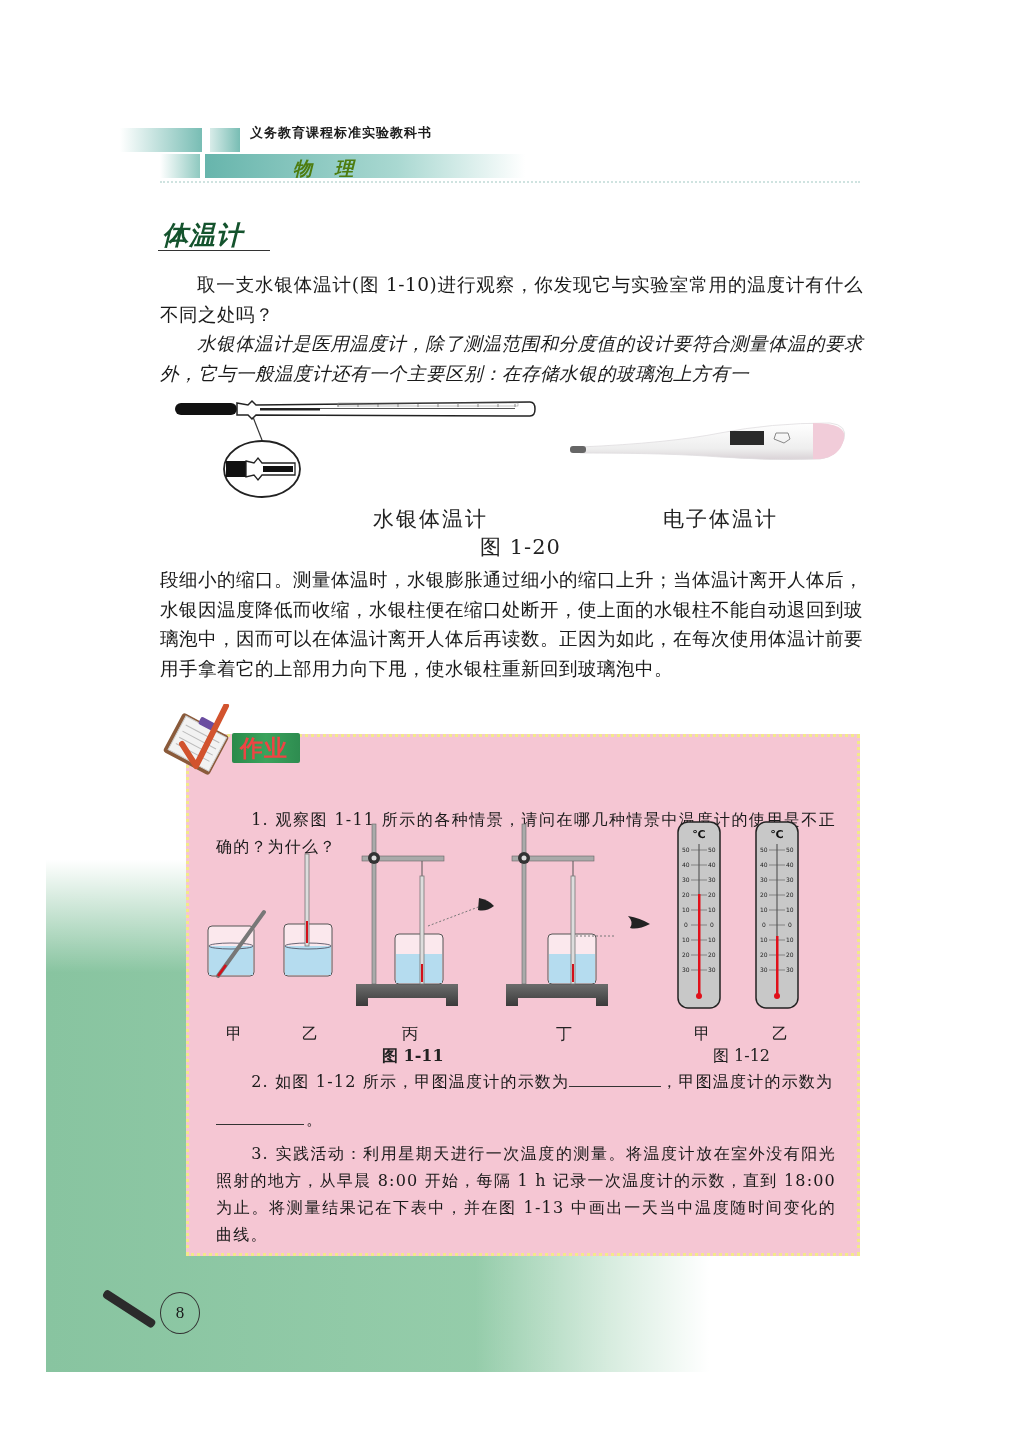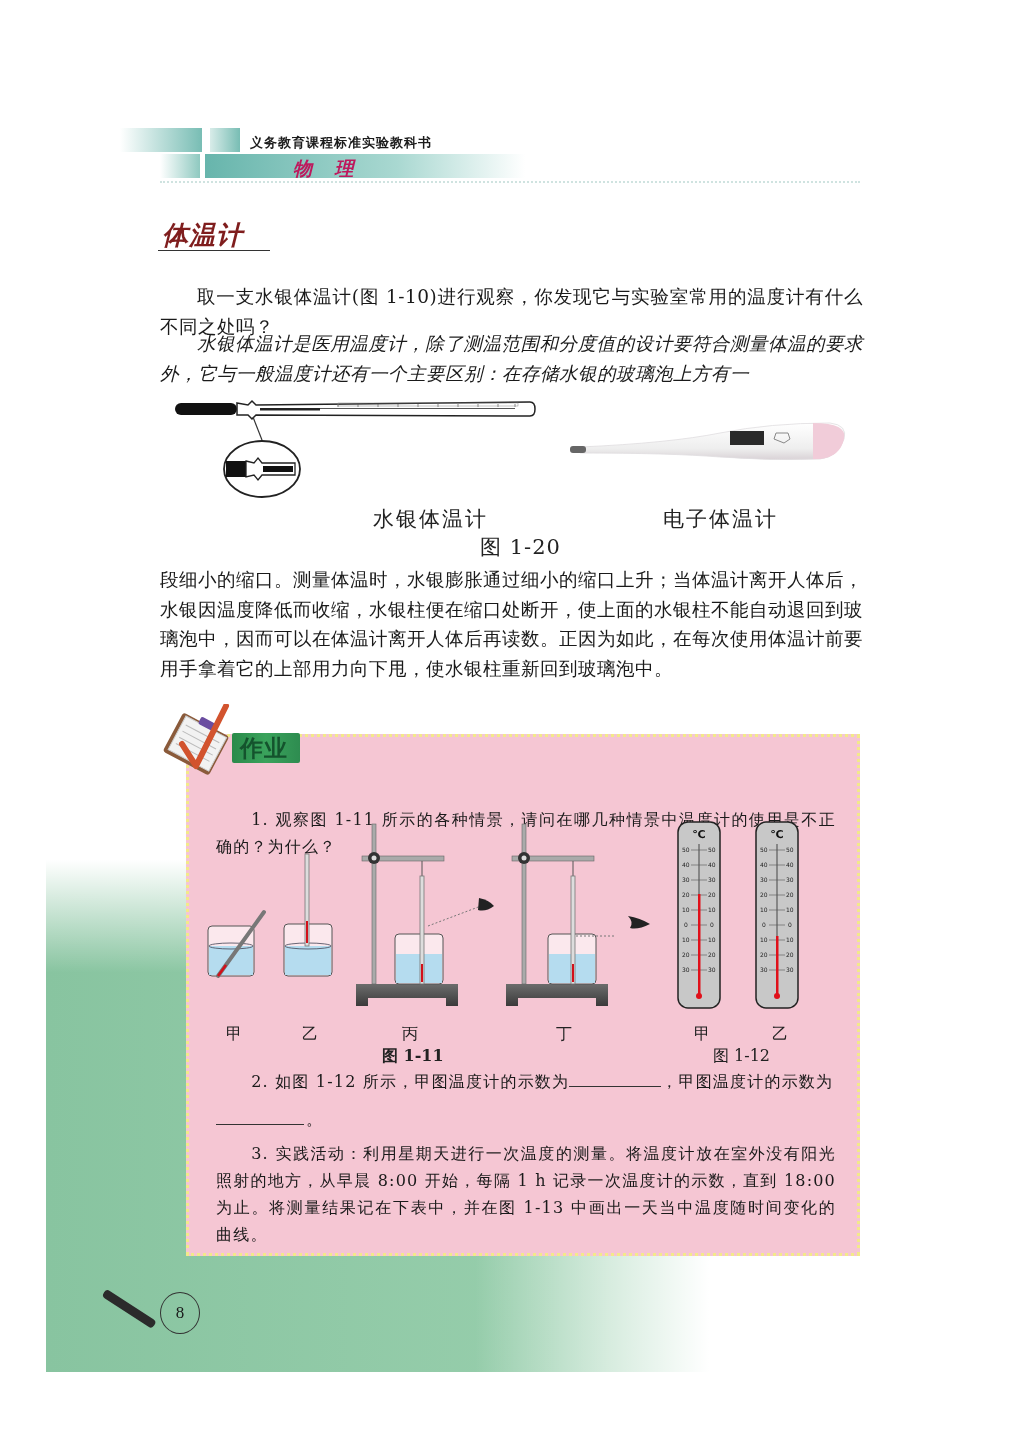--- a/index.html
+++ b/index.html
@@ -18,29 +18,29 @@
   }
   
   .hdr-block1 { position:absolute; left:120px; top:128px; width:82px; height:24px;
     background: linear-gradient(to right, #ffffff, #78bdb4); }
   .hdr-block2 { position:absolute; left:210px; top:128px; width:30px; height:24px;
     background: linear-gradient(to right, #d8ece9, #78bdb4); }
   .hdr-block3 { position:absolute; left:160px; top:154px; width:40px; height:24px;
     background: linear-gradient(to right, #ffffff, #8fc9c0); }
   .hdr-block4 { position:absolute; left:205px; top:154px; width:320px; height:24px;
     background: linear-gradient(to right, #67b5ac 0%, #a9d8d1 60%, #ffffff 100%); }
-  .hdr-series { position:absolute; left:250px; top:134px; font-family:"DejaVu Sans", sans-serif;
+  .hdr-series { position:absolute; left:250px; top:124px; font-family:"DejaVu Sans", sans-serif;
     font-weight:bold; font-size:13px; letter-spacing:1px; color:#1c1c1c; }
   .hdr-subject { position:absolute; left:293px; top:156px; font-family:"DejaVu Serif", serif;
-    font-weight:bold; font-style:italic; font-size:19px; letter-spacing:8px; color:#be185d; }
+    font-weight:bold; font-style:italic; font-size:19px; letter-spacing:8px; color:#4d7c0f; }
   .hdr-rule { position:absolute; left:160px; top:181px; width:700px; height:0;
     border-top:2px dotted #cfe3e0; }
 
   .section-title { position:absolute; left:162px; top:218px; font-size:26px; font-weight:bold;
-    font-style:italic; letter-spacing:1px; color:#7f1d1d; }
+    font-style:italic; letter-spacing:1px; color:#14532d; }
   .section-title-rule { position:absolute; left:158px; top:250px; width:112px; height:1px; background:#333; }
 
   .para { position:absolute; left:160px; width:703px; font-size:18.5px; line-height:29.5px;
     text-align:justify; text-indent:2em; letter-spacing:0.5px; }
   .para.noindent { text-indent:0; }
 
   
   .fig110 { position:absolute; left:170px; top:395px; width:690px; height:120px; }
   .caption { position:absolute; font-size:21px; letter-spacing:2px; color:#222; }
 
@@ -48,21 +48,21 @@
   .hw-box {
     position:absolute; left:186px; top:734px; width:674px; height:522px;
     background:#f5c6d3;
     border:3px dotted #f3e98a;
     box-sizing:border-box;
   }
   .hw-badge { position:absolute; left:232px; top:733px; width:68px; height:30px;
     background: linear-gradient(to right, #2a8a4a, #3aa35c, #2e8c50);
     border-radius:2px; }
   .hw-badge-text { position:absolute; left:240px; top:733px; font-family:"DejaVu Sans", sans-serif;
-    font-weight:bold; font-size:23px; color:#14532d; letter-spacing:1px; }
+    font-weight:bold; font-size:23px; color:#ef4444; letter-spacing:1px; }
   .hw-text { position:absolute; left:216px; width:620px; font-size:16px; line-height:27px;
     letter-spacing:1.2px; text-align:justify; color:#1a1a1a; }
   .hw-text.indent { text-indent:2.2em; }
   .blank { display:inline-block; width:92px; border-bottom:1px solid #333; height:14px; vertical-align:baseline; }
   .blank2 { position:absolute; left:216px; top:1124px; width:88px; border-bottom:1px solid #333; }
   .label-small { position:absolute; font-size:16px; color:#222; }
 
   .page-num { position:absolute; left:160px; top:1292px; width:40px; height:42px;
     border:1.5px solid #333; border-radius:50%; box-sizing:border-box;
     text-align:center; line-height:40px; font-size:17px; font-family:"Liberation Serif", serif; }
@@ -78,21 +78,21 @@
 <div class="hdr-block2"></div>
 <div class="hdr-block3"></div>
 <div class="hdr-block4"></div>
 <div class="hdr-series">义务教育课程标准实验教科书</div>
 <div class="hdr-subject">物 理</div>
 <div class="hdr-rule"></div>
 
 <div class="section-title">体温计</div>
 <div class="section-title-rule"></div>
 
-<div class="para" style="top:270px;margin-top:12px;">取一支水银体温计(图 1-10)进行观察，你发现它与实验室常用的温度计有什么不同之处吗？</div>
+<div class="para" style="top:270px;">取一支水银体温计(图 1-10)进行观察，你发现它与实验室常用的温度计有什么不同之处吗？</div>
 <div class="para" style="top:329px;font-style:italic;">水银体温计是医用温度计，除了测温范围和分度值的设计要符合测量体温的要求外，它与一般温度计还有一个主要区别：在存储水银的玻璃泡上方有一</div>
 
 <div class="fig110">
   <svg width="690" height="120" viewBox="0 0 690 120">
 
     <rect x="5" y="8" width="62" height="12" rx="6" fill="#111"></rect>
     <path d="M67 8 L78 10 L82 6 L86 10 L360 7 Q365 7 365 14 Q365 21 360 21 L86 20 L82 24 L78 20 L67 20 Z" fill="#fff" stroke="#222" stroke-width="1.5"></path>
     <rect x="90" y="13" width="60" height="2.5" fill="#222"></rect>
     <rect x="150" y="13" width="195" height="1" fill="#555"></rect>
     <g stroke="#555" stroke-width="0.7">

